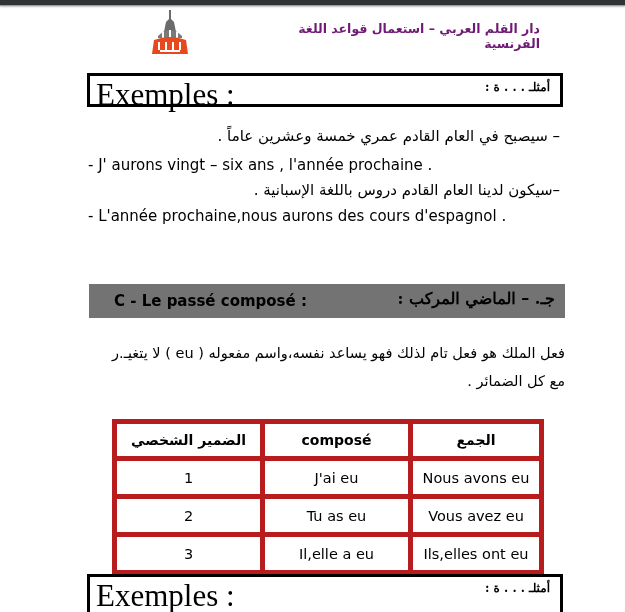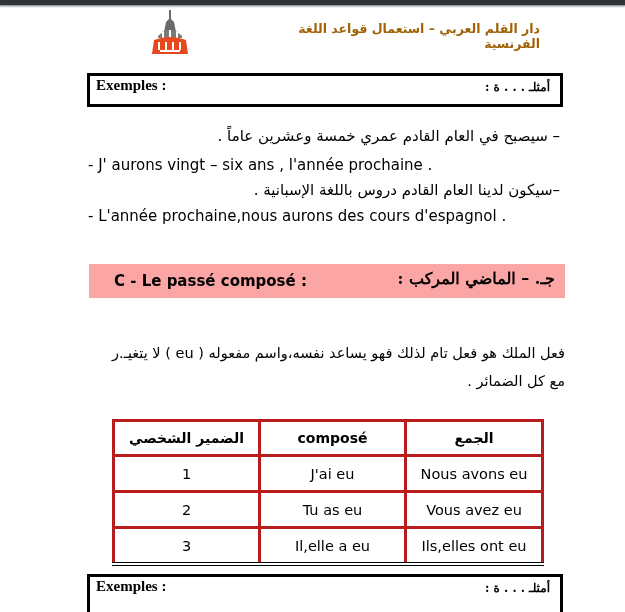--- a/index.html
+++ b/index.html
@@ -11,66 +11,66 @@
     .topbar {
       position: absolute; left: 0; top: 0; width: 625px; height: 5px;
       background: #2f3336; border-bottom: 1px solid #9a9a9a;
       box-shadow: 0 1px 2px rgba(0,0,0,0.25);
     }
     .logo { position: absolute; left: 150px; top: 8px; width: 42px; height: 50px; }
     .header-title {
       position: absolute; left: 240px; top: 21px; width: 300px;
       direction: rtl; text-align: right;
       font-family: "DejaVu Sans", sans-serif; font-size: 12.5px; font-weight: bold;
-      color: #a16207;
+      color: #701a75;
     }
     .section-box {
       position: absolute; left: 87px; width: 476px; height: 34px;
       border: 3px solid #000; box-sizing: border-box;
     }
     .section-box.top { top: 73px; }
     .section-box.bottom { top: 574px; height: 40px; border-bottom: none; }
     .box-fr {
       position: absolute; left: 6px; top: 1px;
-      font-family: "Liberation Serif", serif; font-weight: bold; font-size: 15px;
+      font-family: "Liberation Serif", serif; font-weight: normal; font-size: 31px;
     }
     .box-ar {
       position: absolute; right: 10px; top: 4px; direction: rtl;
       font-family: "DejaVu Serif", serif; font-weight: bold; font-size: 12px;
     }
     .line {
       position: absolute; font-size: 15px; white-space: nowrap;
       font-family: "DejaVu Sans", sans-serif;
     }
     .line.ar { right: 65px; direction: rtl; text-align: right; }
     .line.fr { left: 88px; }
     .gray-box {
-      position: absolute; left: 89px; top: 264px; width: 476px; height: 34px;
-      background: #fca5a5;
+      position: absolute; left: 89px; top: 284px; width: 476px; height: 34px;
+      background: #737373;
       text-align: center;
     }
     .gray-fr {
       position: absolute; left: 25px; top: 8px; font-weight: bold; font-size: 15px;
       font-family: "DejaVu Sans", sans-serif;
     }
     .gray-ar {
       position: absolute; right: 10px; top: 5px; direction: rtl; font-weight: bold;
       font-size: 16px; font-family: "DejaVu Serif", serif;
     }
     .para {
       position: absolute; right: 60px; direction: rtl; text-align: left;
       font-size: 14.5px; white-space: nowrap;
     }
     table.conj {
       position: absolute; left: 112px; top: 419px; width: 432px;
       border-collapse: collapse; table-layout: fixed;
       border: 3px solid #000; border-bottom: 4px double #000;
     }
     table.conj td {
-      border: 3px solid #b91c1c; height: 33px; padding: 0;
+      border: 5px solid #b91c1c; height: 33px; padding: 0;
       text-align: center; font-size: 14.5px;
     }
     table.conj tr.head td { height: 32px; font-weight: bold; direction: rtl; font-size: 14px; }
     table.conj td.c1 { width: 143px; }
     table.conj td.c2 { width: 143px; }
   </style>
 </head>
 <body>
 
 <div class="topbar"></div>

